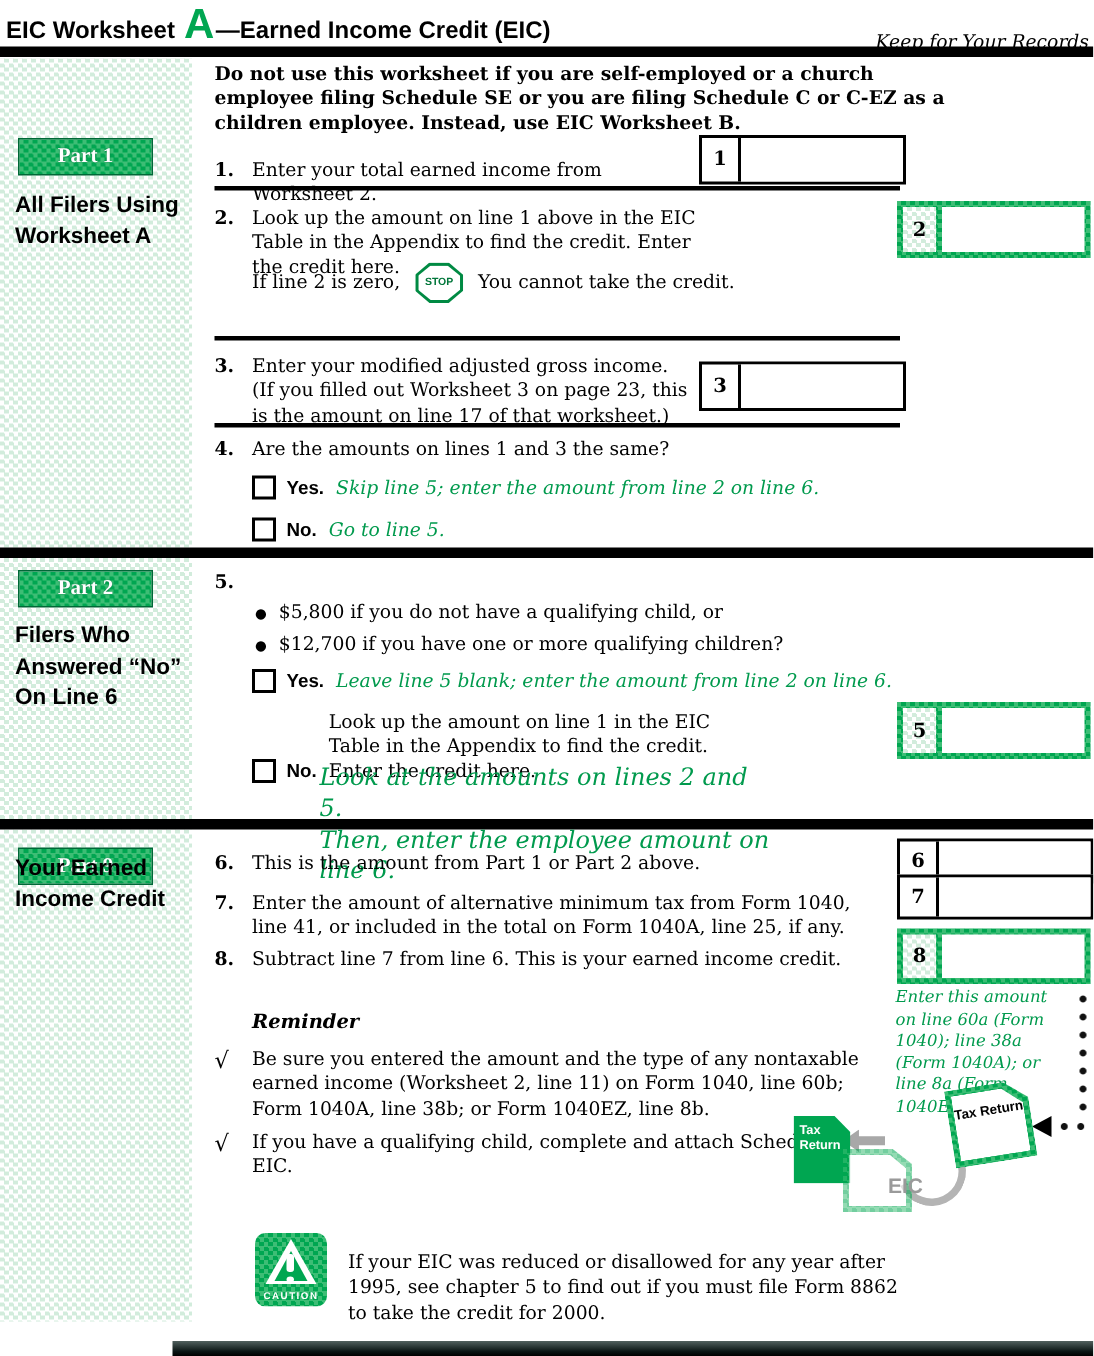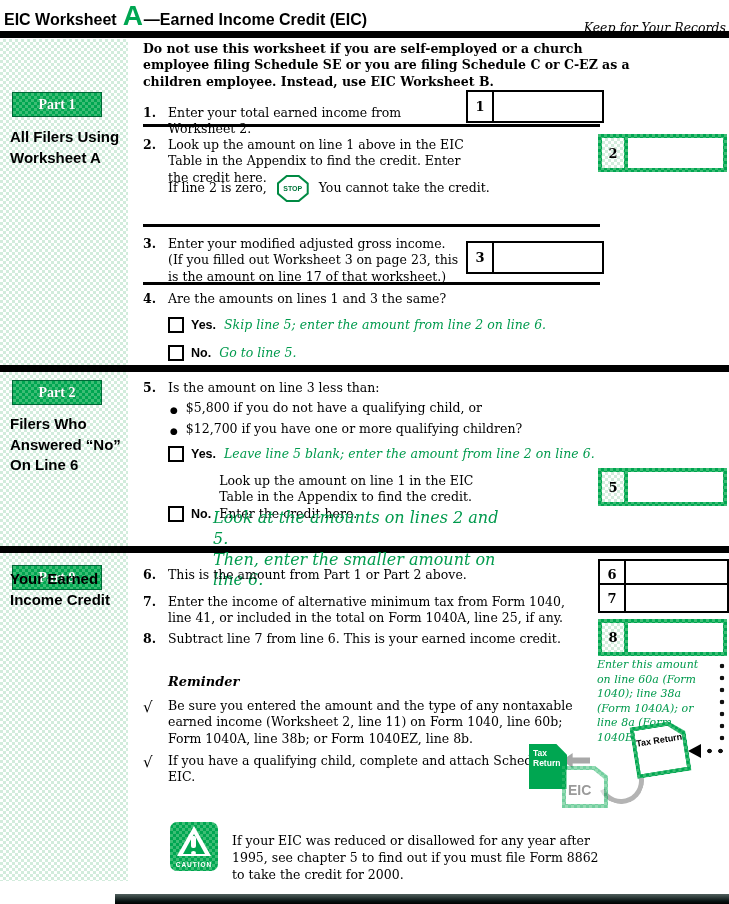--- a/index.html
+++ b/index.html
@@ -181,21 +181,20 @@
     <span class="cb"></span>
     <span class="cb-label">No.</span>
     <span class="green-it">Go to line 5.</span>
   </div>
 
   <div class="abs part-label checker-green" style="top:380px">Part 2</div>
   <div class="abs side-title" style="top:414px">Filers Who Answered “No” On Line 6</div>
 
   <div class="abs row" style="left:143px;top:380px;width:420px">
     <span class="line-no">5.</span>
-    <span>Is the amount on line 3 less than:</span>
   </div>
   <div class="abs cb-row" style="left:170px;top:400px">
     <span class="bullet">●</span>
     <span><span>$5,800 if you do not have a qualifying child, </span><span class="bold">or</span></span>
   </div>
   <div class="abs cb-row" style="left:170px;top:421px">
     <span class="bullet">●</span>
     <span>$12,700 if you have one or more qualifying children?</span>
   </div>
   <div class="abs cb-row" style="left:168px;top:445px">
@@ -203,42 +202,42 @@
     <span class="cb-label">Yes.</span>
     <span class="green-it">Leave line 5 blank; enter the amount from line 2 on line 6.</span>
   </div>
   <div class="abs cb-row" style="left:168px;top:473px;width:330px">
     <span class="cb"></span>
     <span class="cb-label">No.</span>
     <span style="width:272px">Look up the amount on line 1 in the EIC Table in the Appendix to find the credit. Enter the credit here.</span>
   </div>
   <div class="abs green-it" style="left:213px;top:508px;width:300px;font-size:16px;line-height:1.3">
     <span>Look at the amounts on lines 2 and 5. </span><br>
-    <span>Then, enter the </span><span class="bold">smaller</span><span> amount on line 6.</span>
+    <span>Then, enter the </span><span class="bold">employee</span><span> amount on line 6.</span>
   </div>
   <div class="abs gbox checker-green" style="left:598px;top:468px;width:121px;height:30px">
     <span class="gbox-no checker-light">5</span>
     <span class="gbox-field"></span>
   </div>
 
   <div class="abs part-label checker-green" style="top:565px">Part 9</div>
   <div class="abs side-title" style="top:569px">Your Earned Income Credit</div>
 
   <div class="abs row" style="left:143px;top:567px;width:430px">
     <span class="line-no">6.</span>
     <span>This is the amount from Part 1 or Part 2 above.</span>
   </div>
   <div class="abs bbox" style="left:598px;top:559px;width:127px;height:26px">
     <span class="bbox-no">6</span>
     <span class="bbox-field"></span>
   </div>
 
   <div class="abs row" style="left:143px;top:594px;width:445px">
     <span class="line-no">7.</span>
-    <span>Enter the income of alternative minimum tax from Form 1040, line 41, or included in the total on Form 1040A, line 25, if any.</span>
+    <span>Enter the amount of alternative minimum tax from Form 1040, line 41, or included in the total on Form 1040A, line 25, if any.</span>
   </div>
   <div class="abs bbox" style="left:598px;top:583px;width:127px;height:26px">
     <span class="bbox-no">7</span>
     <span class="bbox-field"></span>
   </div>
 
   <div class="abs row" style="left:143px;top:631px;width:445px">
     <span class="line-no">8.</span>
     <span><span>Subtract line 7 from line 6. </span><span class="bold">This is your earned income credit.</span></span>
   </div>
@@ -265,21 +264,21 @@
   <div class="abs gray-curve" style="left:598px;top:758px;width:36px;height:36px;transform:rotate(20deg)"></div>
   <div class="abs gray-arrow" style="left:562px;top:753px;width:28px;height:15px"></div>
 
   <div class="abs doc doc-solid" style="left:529px;top:744px;width:38px;height:45px">
     <span>Tax</span><br><span>Return</span>
   </div>
 
   <div class="abs doc checker-green" style="left:562px;top:766px;width:46px;height:42px;opacity:.55">
     <div class="doc-inner"></div>
   </div>
-  <div class="abs eic-text" style="left:568px;top:782px;width:36px">EIC</div>
+  <div class="abs eic-text" style="left:592px;top:782px;width:36px">EIC</div>
 
   <div class="abs doc checker-green" style="left:633px;top:723px;width:55px;height:52px;transform:rotate(-9deg)">
     <div class="doc-inner"></div>
     <div class="tr2-text">Tax Return</div>
   </div>
 
   <div class="abs caution-box checker-green">
     <div class="c-tri-w"></div>
     <div class="c-tri-g"></div>
     <div class="c-excl"></div>

